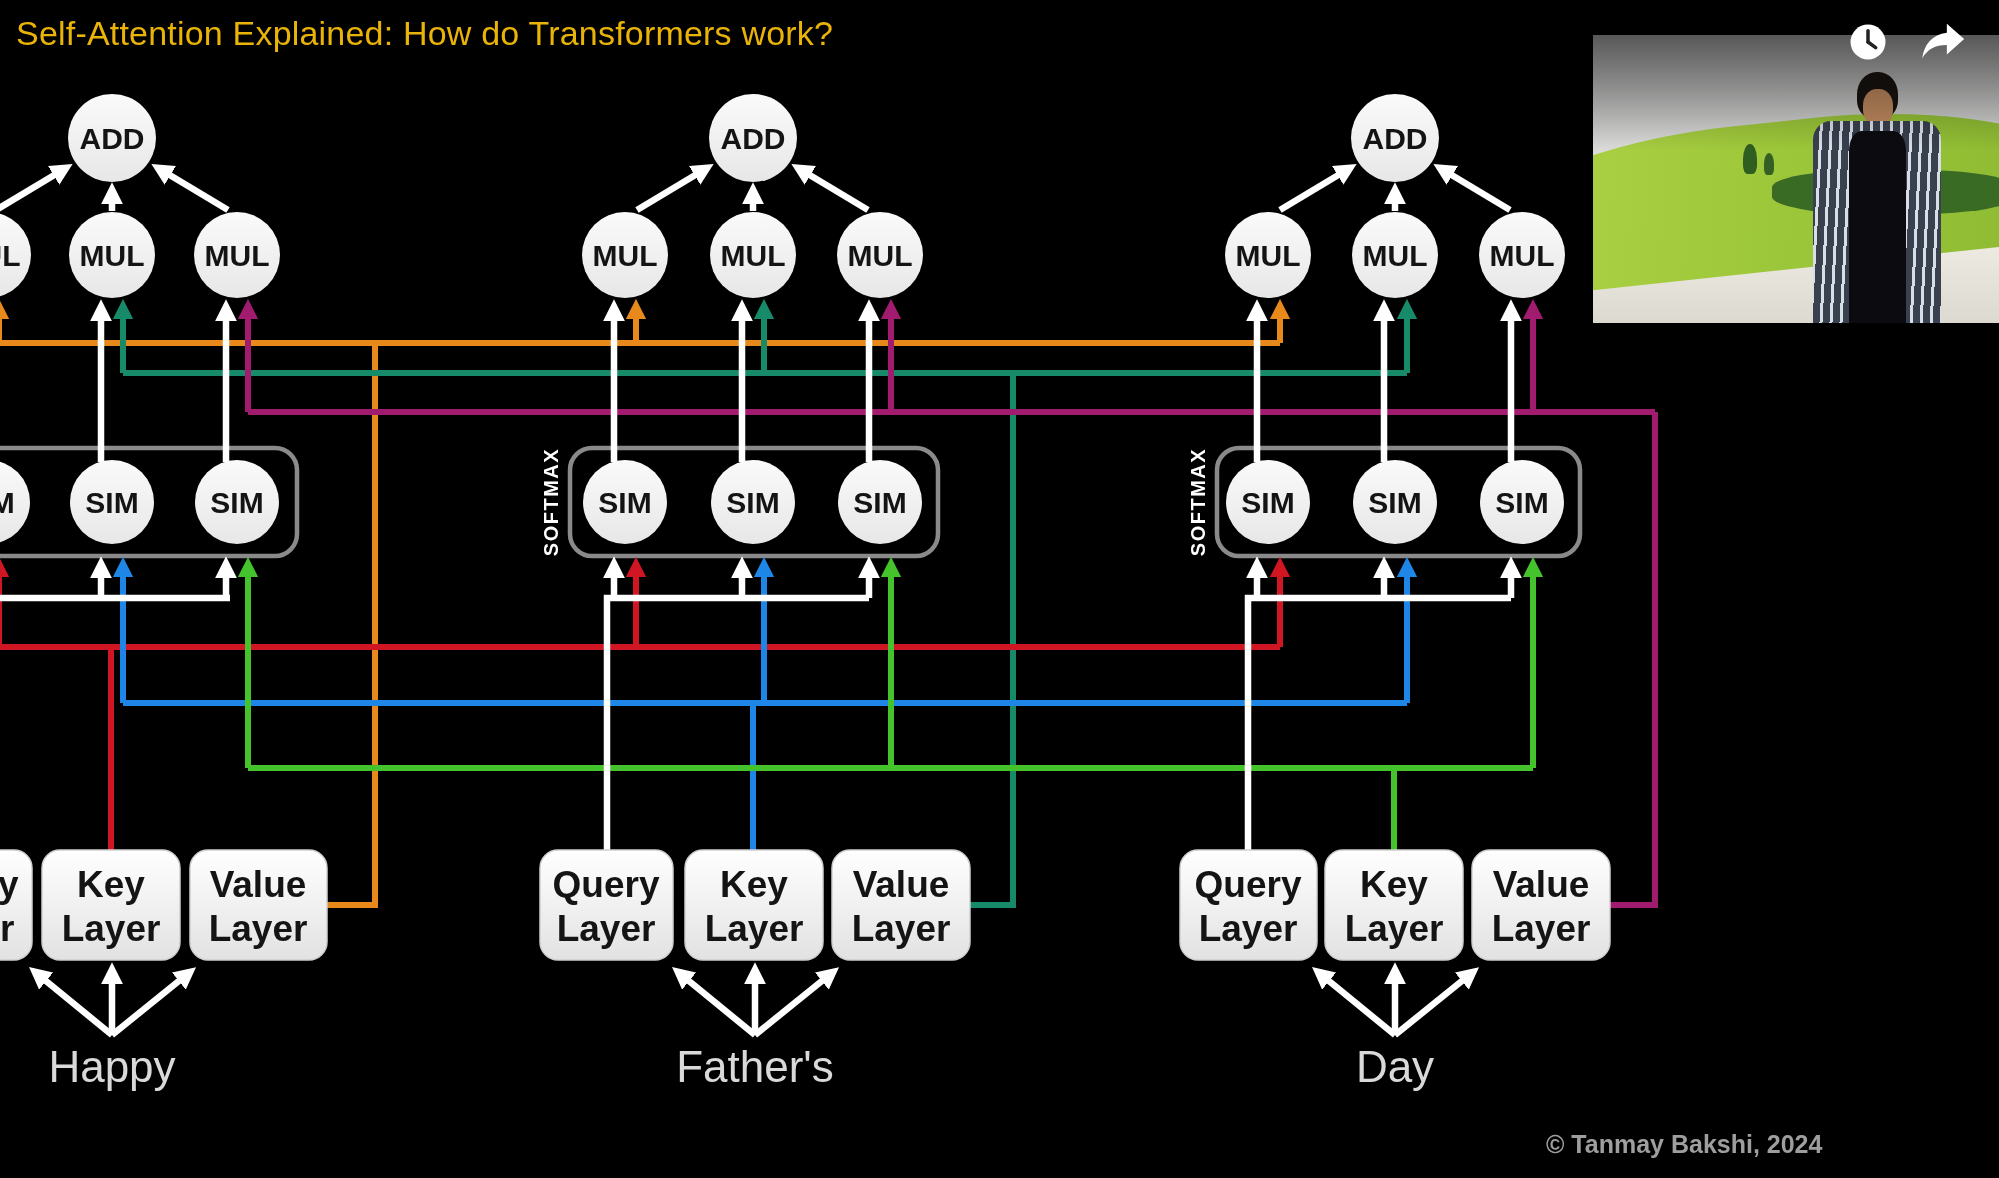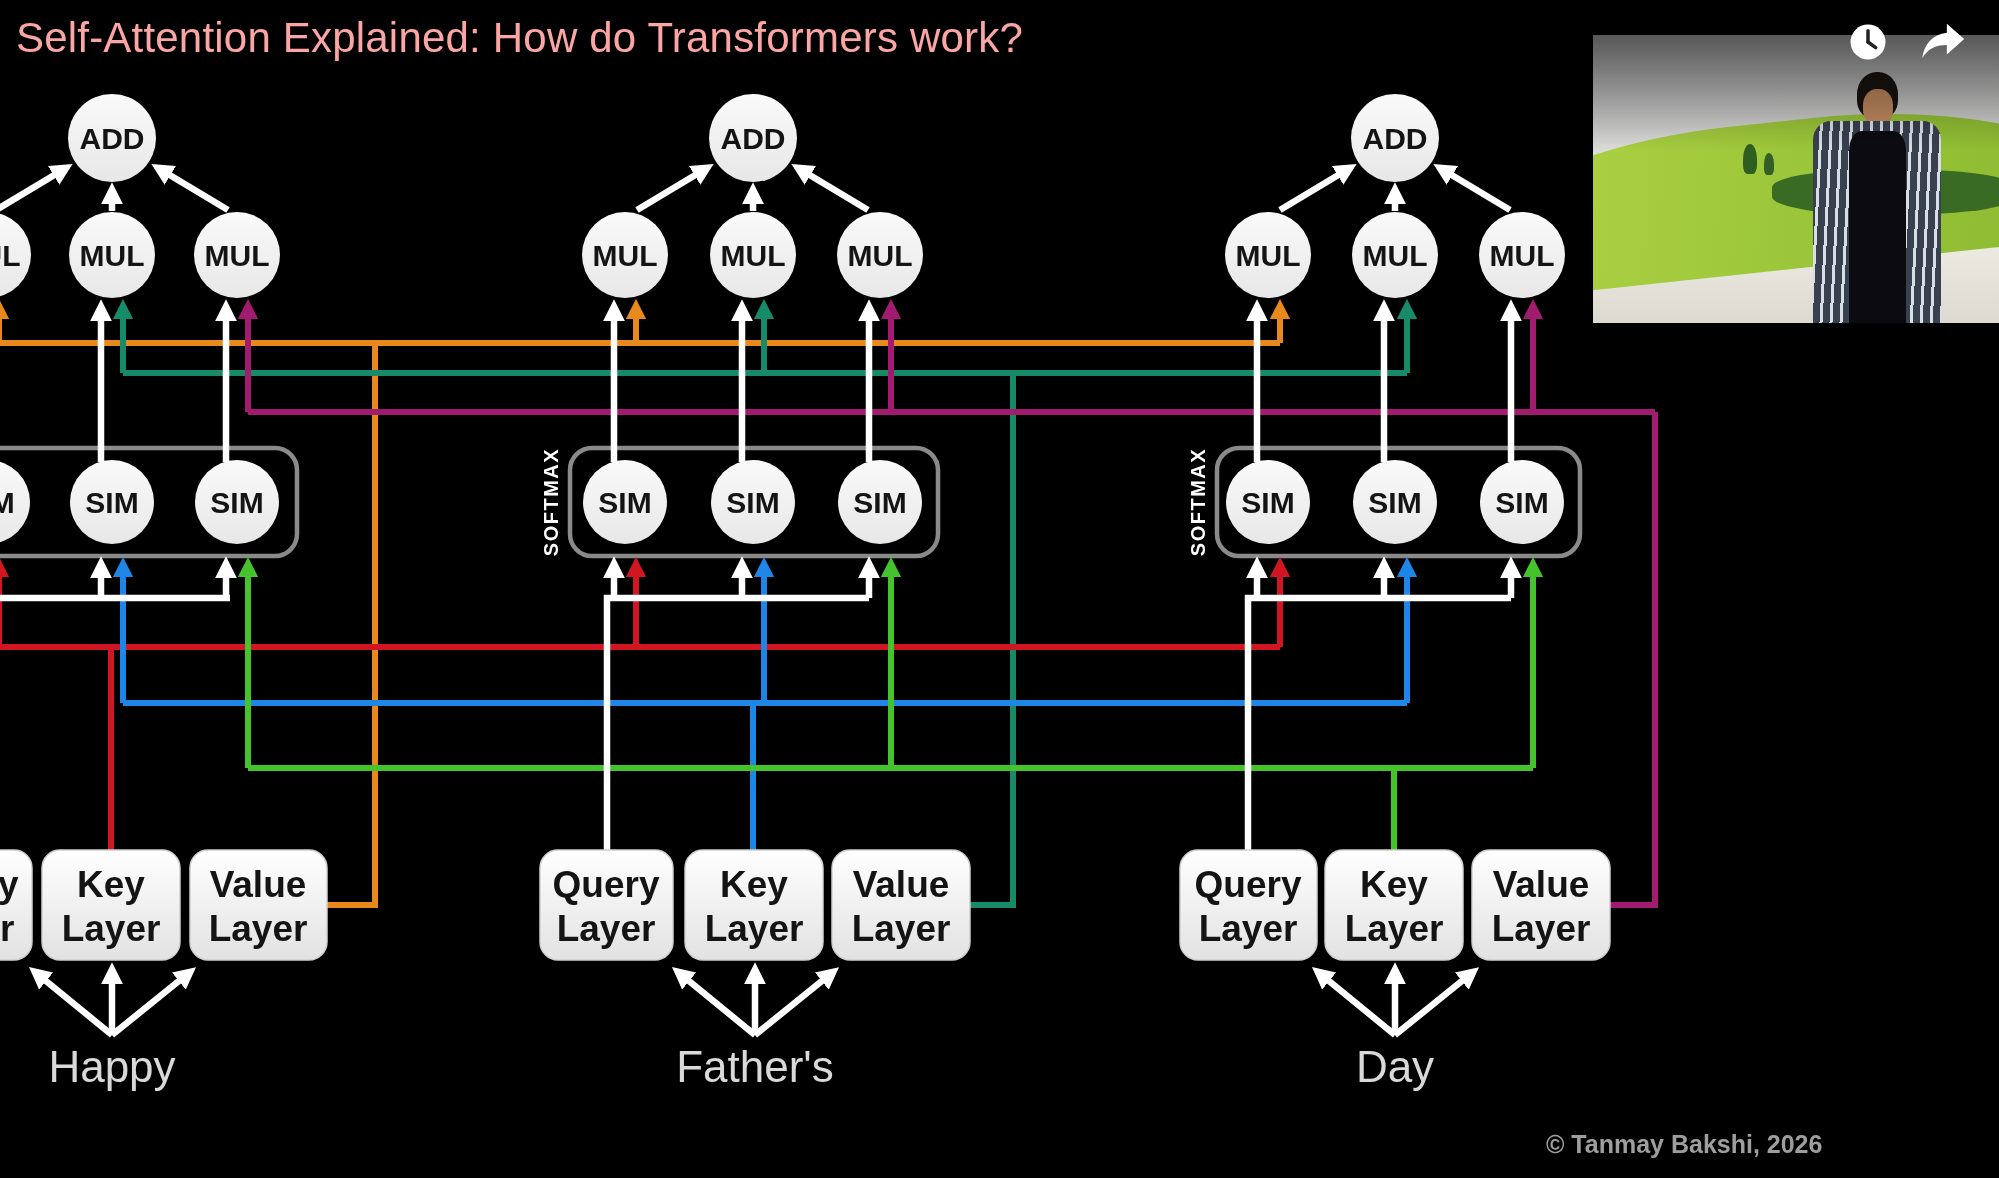--- a/index.html
+++ b/index.html
@@ -7,21 +7,21 @@
          font-family:"Liberation Sans",sans-serif;}
   #diagram{position:absolute;left:0;top:0;z-index:2;}
   .node-t{font:700 30px "Liberation Sans",sans-serif;fill:#141414;text-anchor:middle;}
   .box-t{font:700 37px "Liberation Sans",sans-serif;fill:#141414;text-anchor:middle;}
   .sm-t{font:700 20px "Liberation Sans",sans-serif;fill:#ffffff;letter-spacing:1.5px;text-anchor:middle;}
   .tok-t{font:400 44px "Liberation Sans",sans-serif;fill:#d9d9d9;text-anchor:middle;}
   .wline{stroke:#ffffff;stroke-width:6.5;fill:none;}
   .smbox{fill:none;stroke:#8a8a8a;stroke-width:4.5;}
   .lbox{fill:url(#boxGrad);stroke:#cfcfcf;stroke-width:1.5;}
   .node{fill:url(#nodeGrad);}
-  #title{position:absolute;left:16px;top:14px;z-index:5;color:#fca5a5;font-size:42px;
+  #title{position:absolute;left:16px;top:14px;z-index:5;color:#eab308;font-size:34px;
          letter-spacing:.2px;}
   #copyright{position:absolute;left:1546px;top:1130px;z-index:5;color:#9e9e9e;
              font-size:25px;font-weight:700;}
   #inset{position:absolute;left:1593px;top:35px;width:406px;height:288px;z-index:3;overflow:hidden;}
   .sky{position:absolute;inset:0;background:linear-gradient(180deg,#a9a9a9 0%,#d9d9d8 38%,#f0f0ee 70%);}
   .hill{position:absolute;left:-55%;top:30%;width:210%;height:160%;border-radius:45%;
         background:linear-gradient(100deg,#b9d84b 0%,#98c437 55%,#7fae2c 100%);transform:rotate(-6deg);}
   .treeband{position:absolute;right:-4%;top:47%;width:60%;height:15%;border-radius:40%;
             background:#3a6b25;}
   .tree-a{position:absolute;left:37%;top:38%;width:14px;height:30px;background:#2f5e21;
@@ -301,14 +301,14 @@
         <path d="M12 12 L16.4 15.2" stroke="#222" stroke-width="2" stroke-linecap="round" fill="none"></path>
       </svg>
     </div>
     <div class="ctl" style="left:1918px;top:20px;">
       <svg width="50" height="44" viewBox="0 0 26 22">
         <path d="M15 6.2 L15 1.5 L24 9.5 L15 17.5 L15 12.6 C8.8 12.6 5 14.8 2.2 19.5 C3.2 12.2 7.4 7.1 15 6.2 Z" fill="#ffffff"></path>
       </svg>
     </div>
   </div>
 
-  <div id="copyright">© Tanmay Bakshi, 2026</div>
+  <div id="copyright">© Tanmay Bakshi, 2024</div>
 </div>
 
 </body></html>

